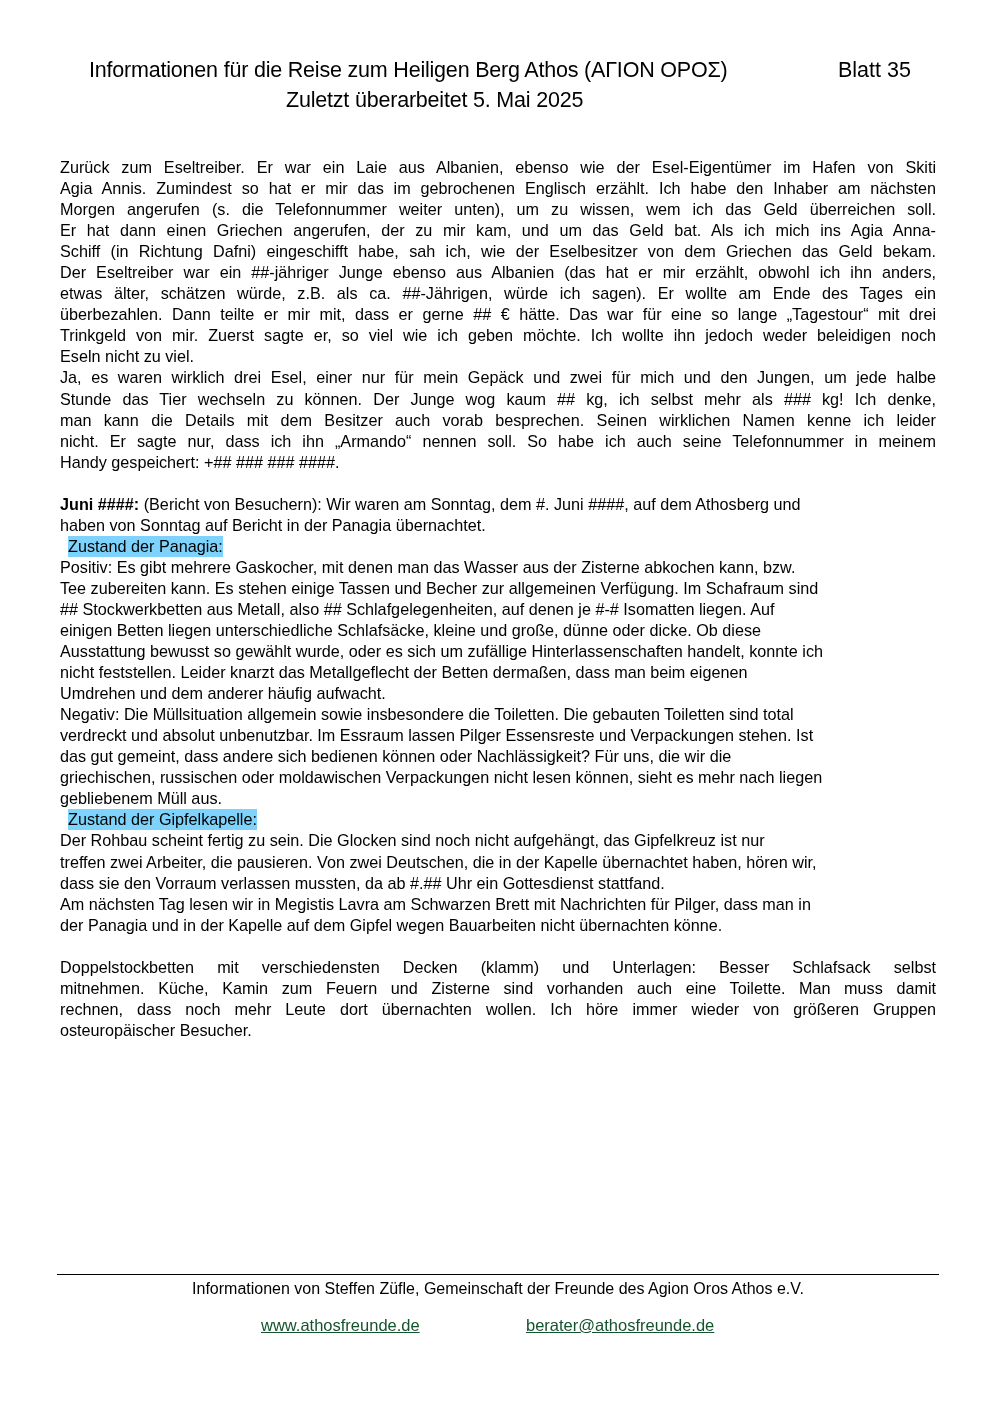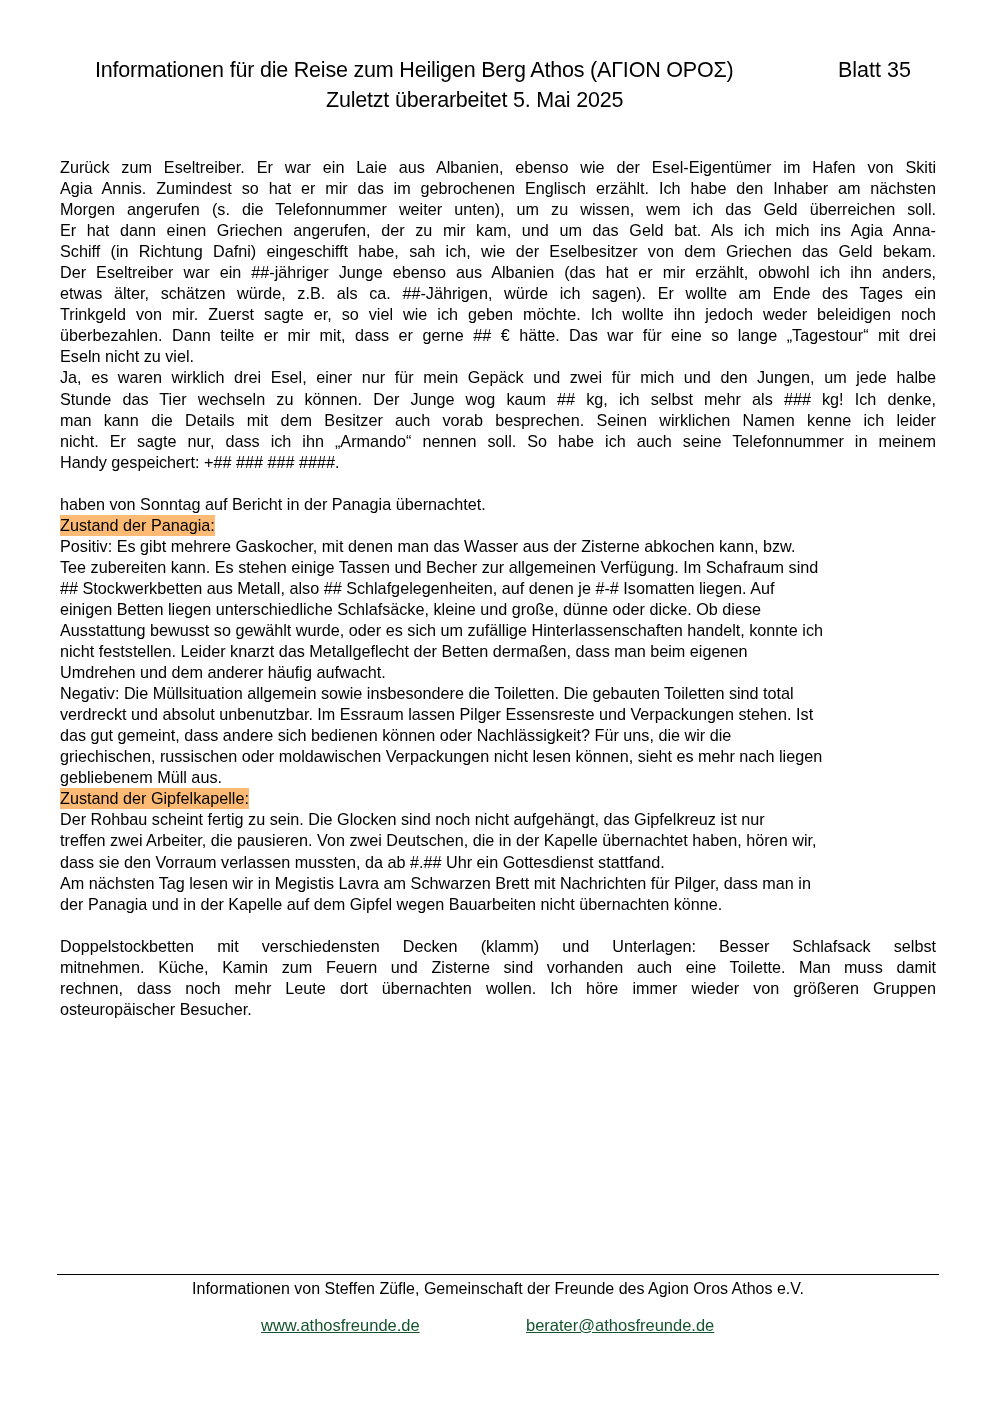--- a/index.html
+++ b/index.html
@@ -4,40 +4,40 @@
   <style>
     html, body { margin: 0; padding: 0; background: #ffffff; }
     body {
       width: 996px; height: 1409px; position: relative; overflow: hidden;
       font-family: "Liberation Sans", sans-serif; color: #000;
     }
     .header {
       position: absolute; left: 0; top: 58px; width: 996px;
     }
     .header-line1 {
-      position: absolute; left: 95px; top: 0; white-space: nowrap;
+      position: absolute; left: 89px; top: 0; white-space: nowrap;
       font-size: 21.5px; letter-spacing: -0.2px;
     }
     .header-page {
       position: absolute; left: 838px; top: 0; white-space: nowrap;
       font-size: 21.5px;
     }
     .header-line2 {
       position: absolute; left: 286px; top: 30px; white-space: nowrap;
-      font-size: 21.5px; letter-spacing: -0.2px; margin-left: 40px;
+      font-size: 21.5px; letter-spacing: -0.2px;
     }
     .content {
       position: absolute; left: 60px; top: 157px; width: 876px;
       font-size: 16.2px; line-height: 21.05px;
     }
     .p { margin: 0; }
     .line { display: block; white-space: nowrap; }
     .jline { display: block; text-align: justify; text-align-last: justify; white-space: normal; }
     .gap { height: 21px; }
-    .hl { background: #fdba74; display: inline-block; }
+    .hl { background: #7dd3fc; display: inline-block; margin-left: 8px; }
     b { font-weight: bold; }
     .footer-rule {
       position: absolute; left: 57px; top: 1274px; width: 882px; height: 0;
       border-top: 1px solid #000;
     }
     .footer-text {
       position: absolute; left: 0; top: 1280px; width: 996px; text-align: center;
       font-size: 16px; white-space: nowrap;
     }
     .footer-links {
@@ -61,36 +61,37 @@
 <div class="content">
 
   <div class="p">
     <span class="jline">Zurück zum Eseltreiber. Er war ein Laie aus Albanien, ebenso wie der Esel-Eigentümer im Hafen von Skiti</span>
     <span class="jline">Agia Annis. Zumindest so hat er mir das im gebrochenen Englisch erzählt. Ich habe den Inhaber am nächsten</span>
     <span class="jline">Morgen angerufen (s. die Telefonnummer weiter unten), um zu wissen, wem ich das Geld überreichen soll.</span>
     <span class="jline">Er hat dann einen Griechen angerufen, der zu mir kam, und um das Geld bat. Als ich mich ins Agia Anna-</span>
     <span class="jline">Schiff (in Richtung Dafni) eingeschifft habe, sah ich, wie der Eselbesitzer von dem Griechen das Geld bekam.</span>
     <span class="jline">Der Eseltreiber war ein ##-jähriger Junge ebenso aus Albanien (das hat er mir erzählt, obwohl ich ihn anders,</span>
     <span class="jline">etwas älter, schätzen würde, z.B. als ca. ##-Jährigen, würde ich sagen). Er wollte am Ende des Tages ein</span>
+    <span class="jline">überbezahlen. Dann teilte er mir mit, dass er gerne ## € hätte. Das war für eine so lange „Tagestour“ mit drei</span>
     <span class="jline">Trinkgeld von mir. Zuerst sagte er, so viel wie ich geben möchte. Ich wollte ihn jedoch weder beleidigen noch</span>
-    <span class="jline">überbezahlen. Dann teilte er mir mit, dass er gerne ## € hätte. Das war für eine so lange „Tagestour“ mit drei</span>
     <span class="line">Eseln nicht zu viel.</span>
   </div>
 
   <div class="p">
     <span class="jline">Ja, es waren wirklich drei Esel, einer nur für mein Gepäck und zwei für mich und den Jungen, um jede halbe</span>
     <span class="jline">Stunde das Tier wechseln zu können. Der Junge wog kaum ## kg, ich selbst mehr als ### kg! Ich denke,</span>
     <span class="jline">man kann die Details mit dem Besitzer auch vorab besprechen. Seinen wirklichen Namen kenne ich leider</span>
     <span class="jline">nicht. Er sagte nur, dass ich ihn „Armando“ nennen soll. So habe ich auch seine Telefonnummer in meinem</span>
     <span class="line">Handy gespeichert: +## ### ### ####.</span>
   </div>
 
   <div class="gap"></div>
 
   <div class="p">
+    <span class="line"><b>Juni ####:</b><span> (Bericht von Besuchern): Wir waren am Sonntag, dem #. Juni ####, auf dem Athosberg und</span></span>
     <span class="line">haben von Sonntag auf Bericht in der Panagia übernachtet.</span>
     <span class="line"><span class="hl">Zustand der Panagia:</span></span>
     <span class="line">Positiv: Es gibt mehrere Gaskocher, mit denen man das Wasser aus der Zisterne abkochen kann, bzw.</span>
     <span class="line">Tee zubereiten kann. Es stehen einige Tassen und Becher zur allgemeinen Verfügung. Im Schafraum sind</span>
     <span class="line">## Stockwerkbetten aus Metall, also ## Schlafgelegenheiten, auf denen je #-# Isomatten liegen. Auf</span>
     <span class="line">einigen Betten liegen unterschiedliche Schlafsäcke, kleine und große, dünne oder dicke. Ob diese</span>
     <span class="line">Ausstattung bewusst so gewählt wurde, oder es sich um zufällige Hinterlassenschaften handelt, konnte ich</span>
     <span class="line">nicht feststellen.  Leider knarzt das Metallgeflecht der Betten dermaßen, dass man beim eigenen</span>
     <span class="line">Umdrehen und dem anderer häufig aufwacht.</span>
     <span class="line">Negativ: Die Müllsituation allgemein sowie insbesondere die Toiletten. Die gebauten Toiletten sind total</span>

